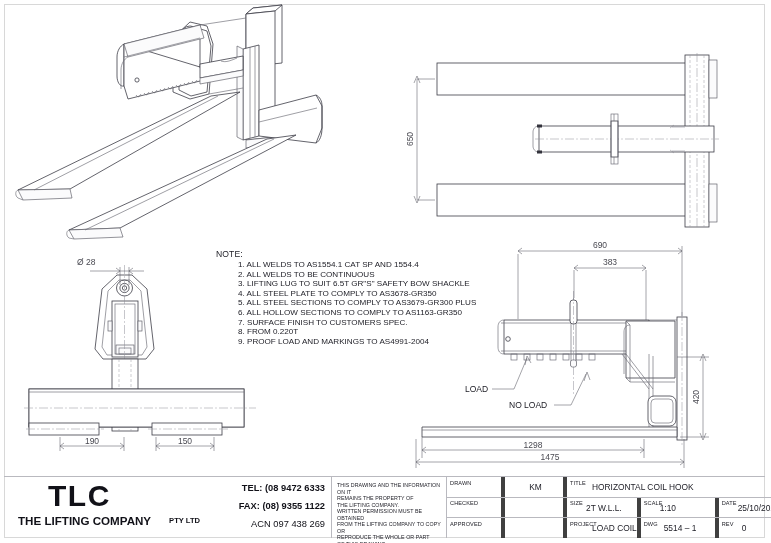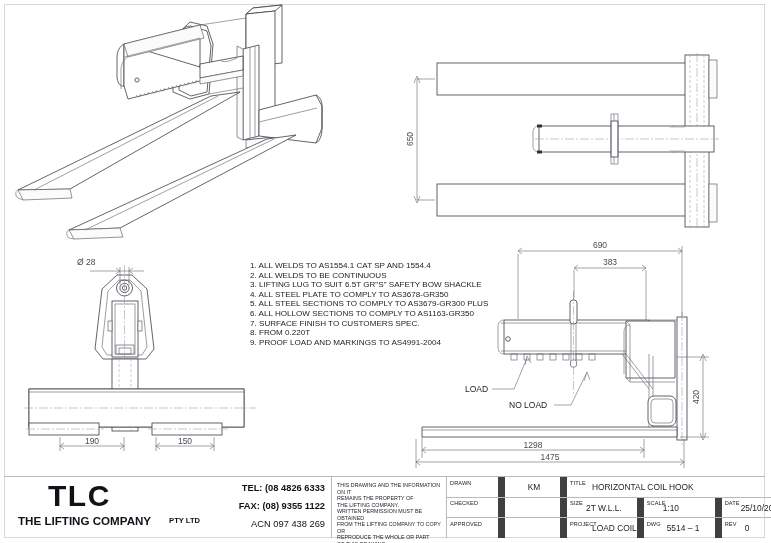--- a/index.html
+++ b/index.html
@@ -64,21 +64,21 @@
     top: 245px;
     width: 262px;
     color: #1c1c24;
   }
   #notes .note-head {
     font-size: 8.6px;
     letter-spacing: 0.1px;
     line-height: 11px;
   }
   #notes ol {
-    margin: 12px;
+    margin: 0;
     padding: 0 0 0 22px;
     list-style: none;
     counter-reset: n;
   }
   #notes li {
     font-size: 8.1px;
     line-height: 9.6px;
     white-space: nowrap;
     counter-increment: n;
   }
@@ -164,21 +164,21 @@
   }
   .tb-row {
     flex: 1;
     display: flex;
     border-bottom: 1px solid #b9b9bf;
     box-sizing: border-box;
   }
   .tb-row:last-child { border-bottom: none; }
   .tb-cell {
     position: relative;
-    border-right: 7px solid #404040;
+    border-right: 4px solid #404040;
     box-sizing: border-box;
     display: flex;
     align-items: center;
     padding-left: 3px;
   }
   .tb-cell:last-child { border-right: none; }
   .cap {
     font-size: 5.6px;
     color: #1c1c24;
     letter-spacing: 0.1px;
@@ -478,20 +478,21 @@
         <path class="dim" d="M-58 205 L-58 234"></path>
         <path class="dim" d="M210 205 L210 234"></path>
         <path class="dim" d="M-58 228 L210 228"></path>
         <path class="dim" d="M-54 225 L-58 228 L-54 231"></path>
         <path class="dim" d="M206 225 L210 228 L206 231"></path>
         <text class="dimtxt" x="76" y="226" text-anchor="middle">1475</text>
       </g>
     </svg>
 
     <div id="notes">
+      <div class="note-head">NOTE:</div>
       <ol>
         <li>ALL WELDS TO AS1554.1 CAT SP AND 1554.4</li>
         <li>ALL WELDS TO BE CONTINUOUS</li>
         <li>LIFTING LUG TO SUIT 6.5T GR"S" SAFETY BOW SHACKLE</li>
         <li>ALL STEEL PLATE TO COMPLY TO AS3678-GR350</li>
         <li>ALL STEEL SECTIONS TO COMPLY TO AS3679-GR300 PLUS</li>
         <li>ALL HOLLOW SECTIONS TO COMPLY TO AS1163-GR350</li>
         <li>SURFACE FINISH TO CUSTOMERS SPEC.</li>
         <li>FROM 0.220T</li>
         <li>PROOF LOAD AND MARKINGS TO AS4991-2004</li>
@@ -501,21 +502,21 @@
   </div>
 
   <div id="title-block">
 
     <div class="tb-logo">
       <div class="tlc">TLC</div>
       <div class="tagline"><span>THE LIFTING COMPANY</span><span class="ptyltd">PTY LTD</span></div>
     </div>
 
     <div class="tb-contact">
-      <div class="l1">TEL: (08 4826 6333</div>
+      <div class="l1">TEL: (08 9472 6333</div>
       <div class="l2">FAX: (08) 9355 1122</div>
       <div class="l3">ACN 097 438 269</div>
     </div>
 
     <div class="tb-legal">
       <p>THIS DRAWING AND THE INFORMATION ON IT</p>
       <p>REMAINS THE PROPERTY OF</p>
       <p>THE LIFTING COMPANY.</p>
       <p>WRITTEN PERMISSION MUST BE OBTAINED</p>
       <p>FROM THE LIFTING COMPANY TO COPY OR</p>

